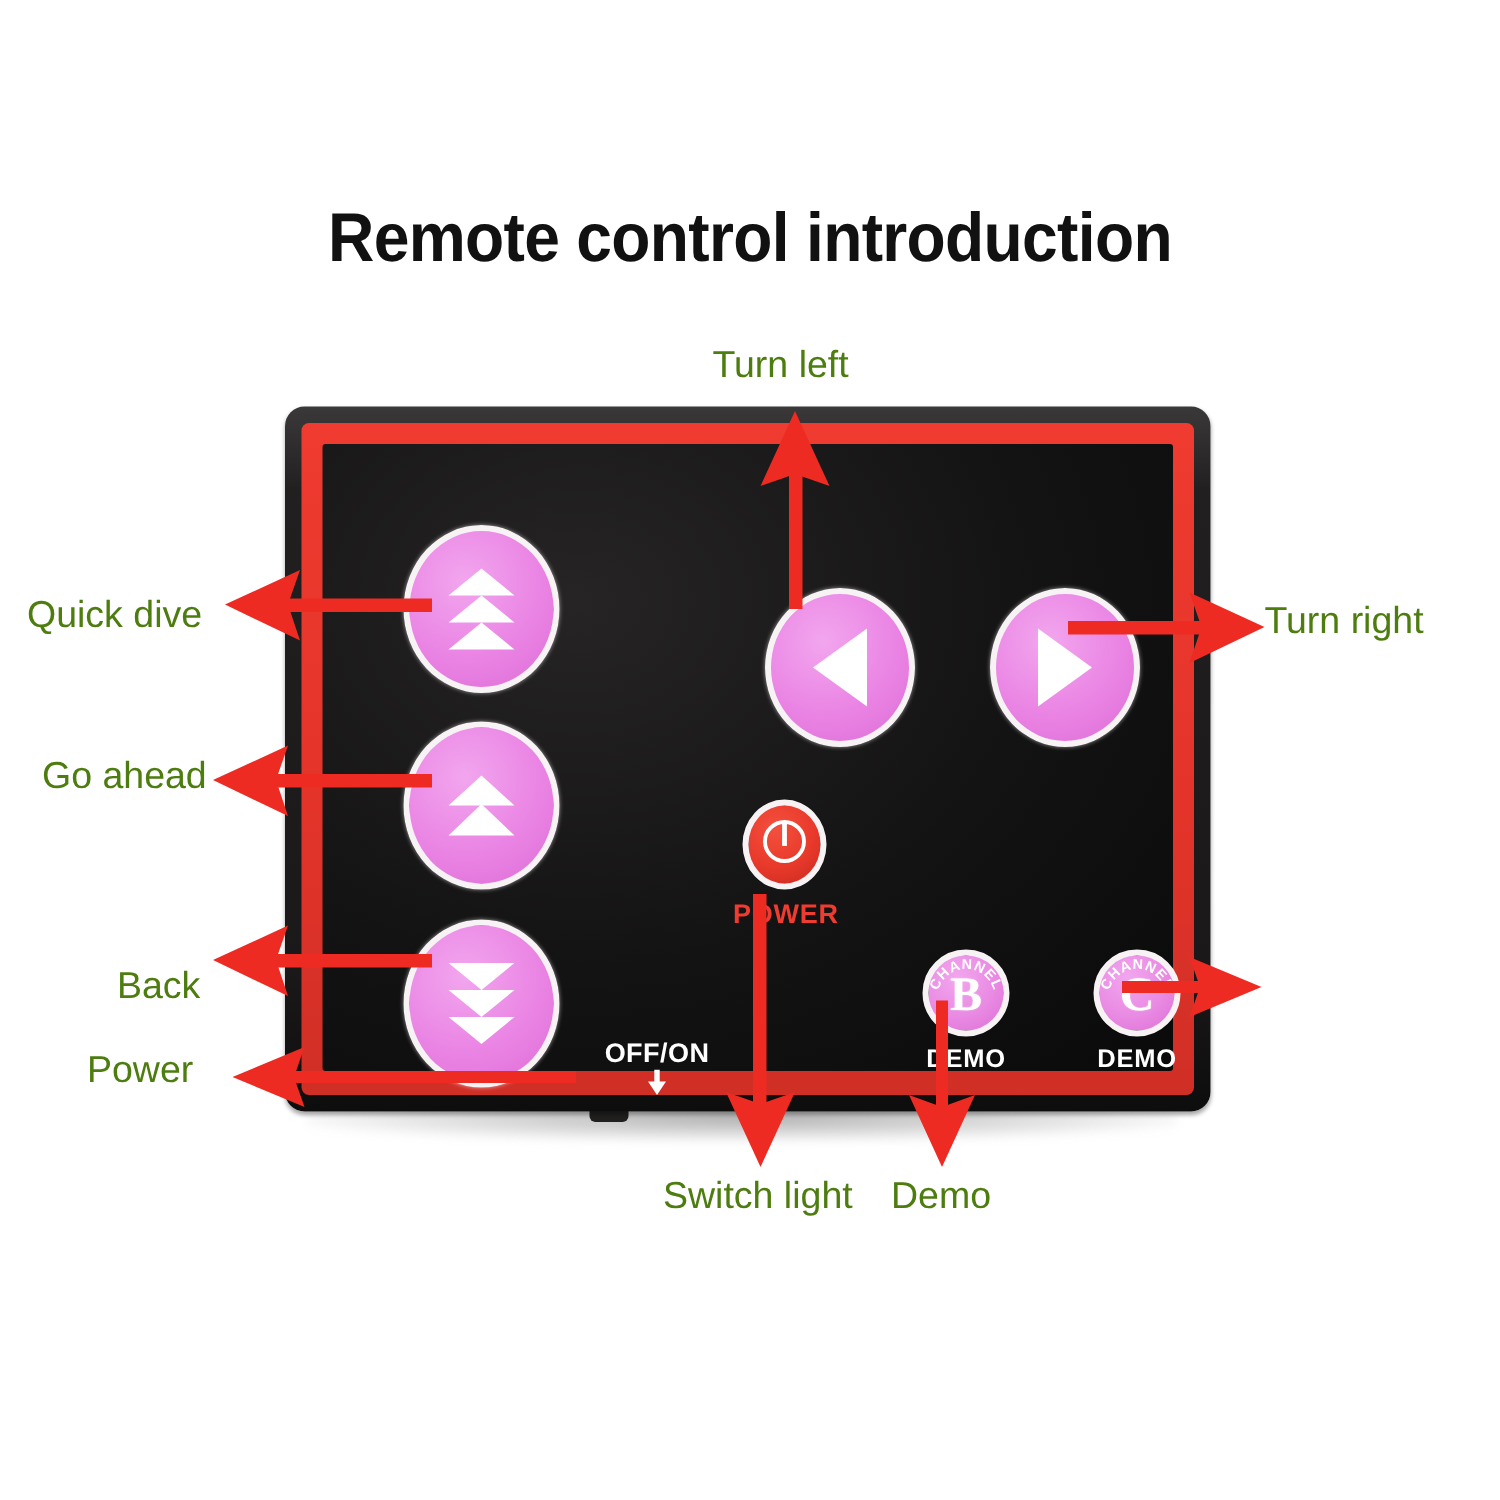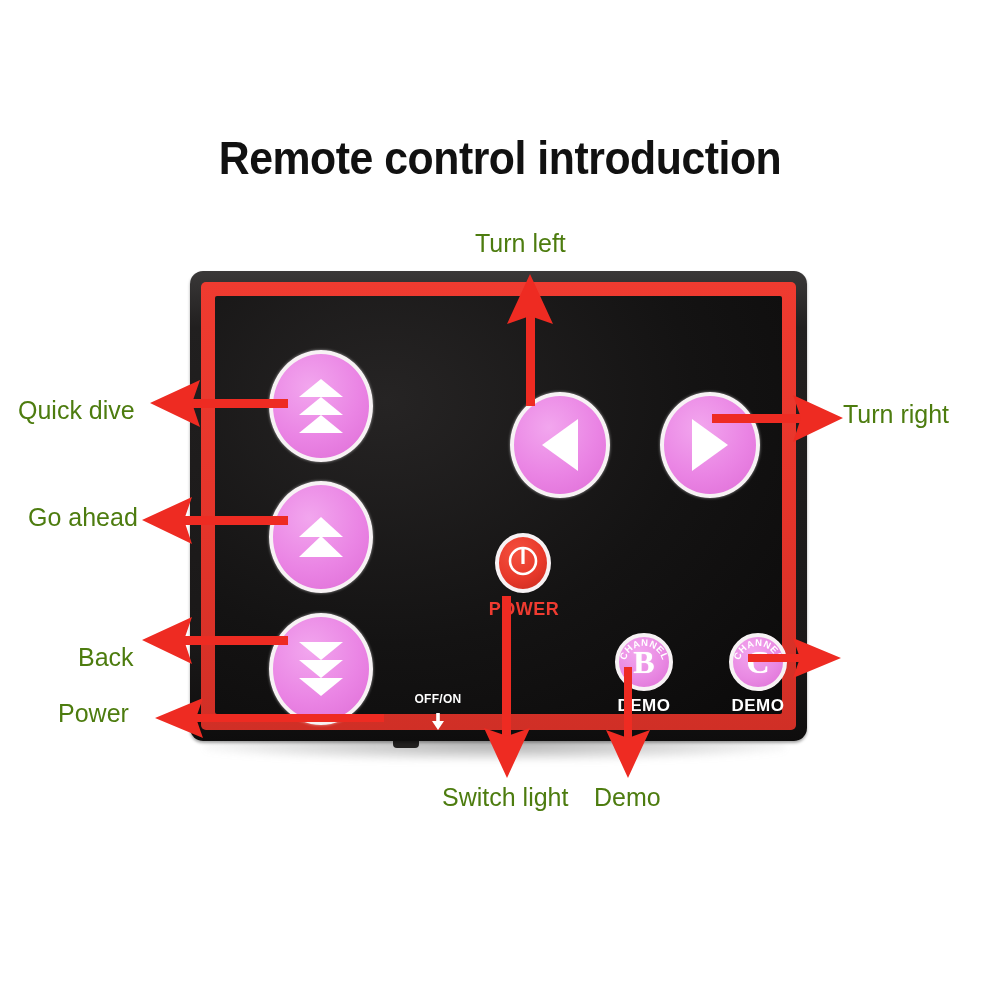--- a/index.html
+++ b/index.html
@@ -176,21 +176,21 @@
   #caption-demo  { left: 374px; top: 400px; }
   #caption-light { left: 488px; top: 400px; }
 
   
   #offon {
     position: absolute;
     left: 163px; top: 396px;
     width: 120px;
     text-align: center;
     color: #ffffff;
-    font-size: 12px;
+    font-size: 18px;
     font-weight: bold;
     letter-spacing: 0.3px;
     font-family: "Liberation Sans", sans-serif;
   }
   #offon-arrow {
     position: absolute;
     left: 163px; top: 417px;
     width: 120px;
     text-align: center;
   }

